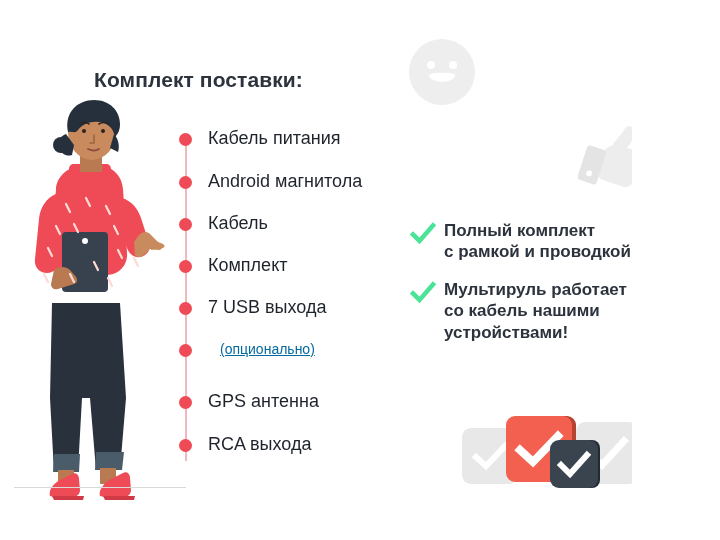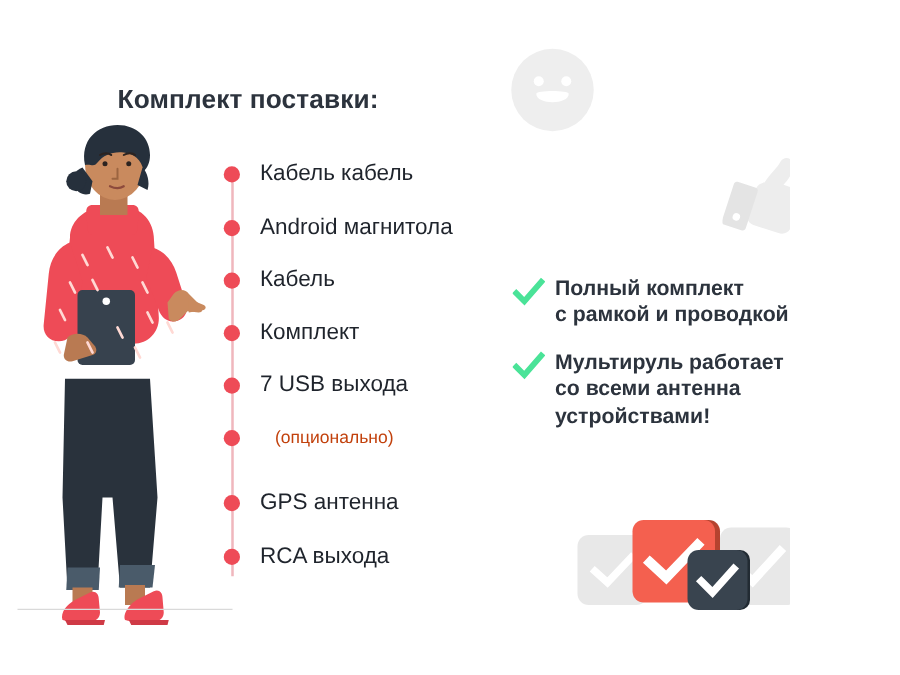--- a/index.html
+++ b/index.html
@@ -79,23 +79,24 @@
     position: absolute;
     left: 33px;
     font-size: 18px;
     color: #1f242c;
     white-space: nowrap;
     line-height: 1.18;
   }
   .bullet-sub {
     display: block;
     font-size: 14px;
-    color: #c2410c;
+    color: #0369a1;
     padding-left: 12px;
     margin-top: 1px;
+    text-decoration: underline;
   }
 
   
   .benefits {
     position: absolute;
     left: 410px;
     top: 220px;
     width: 300px;
   }
   .benefit {
@@ -252,21 +253,21 @@
   </svg>
   <div class="ground-line"></div>
 
   <div class="page-title">Комплект поставки:</div>
 
   <div class="bullet-list">
     <div class="bullet-line"></div>
 
     <div class="bullet-row" style="top:9px">
       <span class="bullet-dot"></span>
-      <span class="bullet-text">Кабель кабель</span>
+      <span class="bullet-text">Кабель питания</span>
     </div>
 
     <div class="bullet-row" style="top:52px">
       <span class="bullet-dot"></span>
       <span class="bullet-text">Android магнитола</span>
     </div>
 
     <div class="bullet-row" style="top:94px">
       <span class="bullet-dot"></span>
       <span class="bullet-text">Кабель</span>
@@ -305,21 +306,21 @@
       </svg>
       <span class="benefit-text">Полный комплект
 с рамкой и проводкой!</span>
     </div>
 
     <div class="benefit">
       <svg class="benefit-check" viewBox="0 0 26 26">
         <path d="M3 13.5 L9.5 20 L23 4.5" stroke="#4ae398" stroke-width="4.6" fill="none" stroke-linecap="square"></path>
       </svg>
       <span class="benefit-text">Мультируль работает
-со всеми антенна
+со кабель нашими
 устройствами!</span>
     </div>
   </div>
 
   <div class="tiles">
     <div class="tile tile-gray-left">
       <svg viewBox="0 0 56 56">
           <path d="M14 29 L24 38 L43 18" stroke="#ffffff" stroke-width="6" fill="none" stroke-linecap="square"></path>
         </svg>
     </div>

